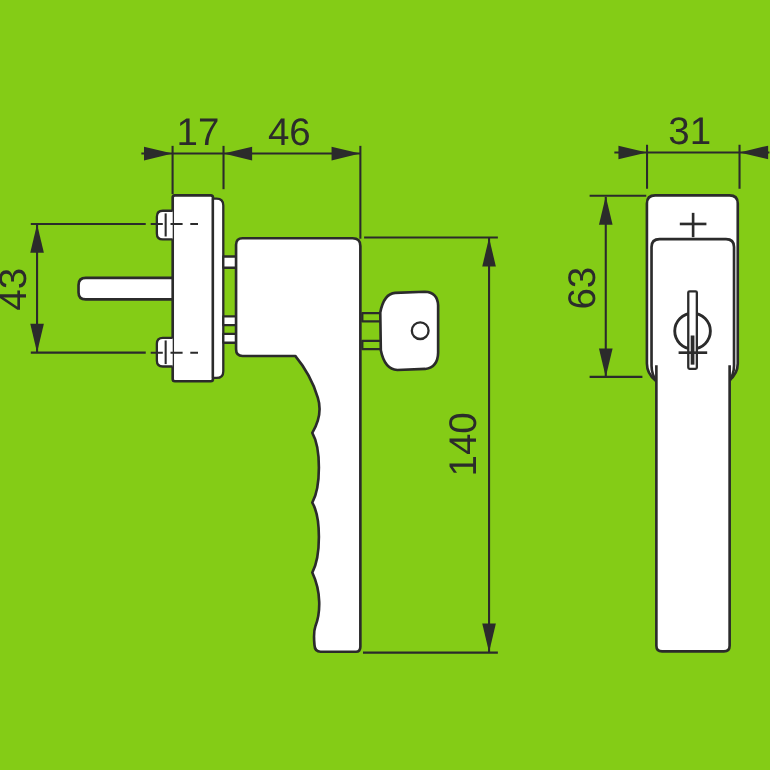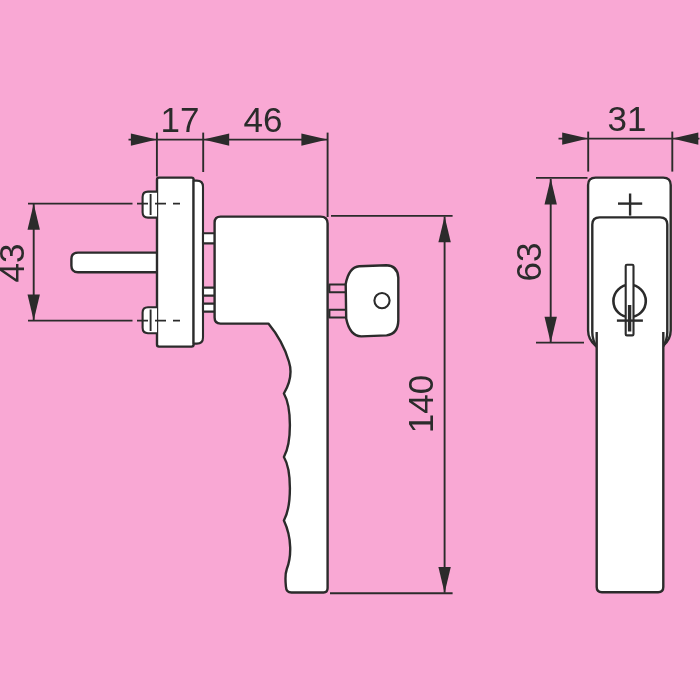--- a/index.html
+++ b/index.html
@@ -1,18 +1,18 @@
 <!DOCTYPE html>
 <html><head>
 <meta charset="utf-8">
 <style>
   html,body{margin:0;padding:0;}
   body{width:700px;height:700px;background:#ffffff;overflow:hidden;
        font-family:"Liberation Sans",sans-serif;}
-  #stage{position:relative;width:700px;height:700px;background:#f9a8d4;}
+  #stage{position:relative;width:700px;height:700px;background:#84cc16;}
   svg{position:absolute;left:0;top:0;}
   svg text{font-family:"Liberation Sans","DejaVu Sans",sans-serif;
            font-size:35px;fill:#2b2b2b;}
   .outline{fill:#ffffff;stroke:#2b2b2b;stroke-width:2.4;stroke-linejoin:round;}
   .outline-thin{fill:#ffffff;stroke:#2b2b2b;stroke-width:2.1;stroke-linejoin:round;}
   .openline{fill:none;stroke:#2b2b2b;stroke-width:2;stroke-linejoin:round;}
   .dim{stroke:#2b2b2b;stroke-width:1.9;fill:none;}
   .dimthick{stroke:#2b2b2b;stroke-width:2.4;fill:none;}
   .arrow{fill:#2b2b2b;stroke:none;}
   .dash{stroke:#2b2b2b;stroke-width:1.8;fill:none;stroke-dasharray:11 7;}

